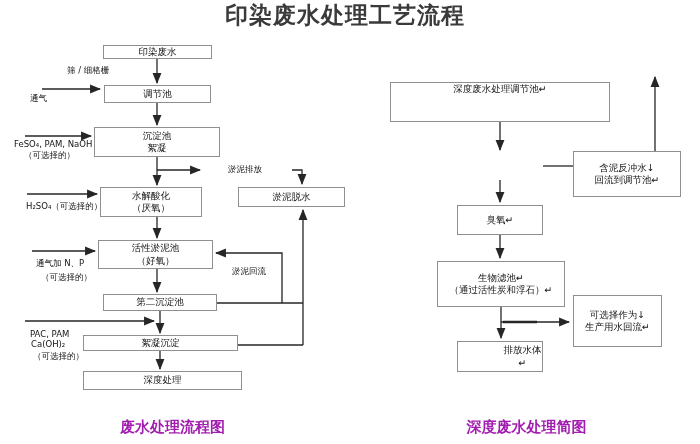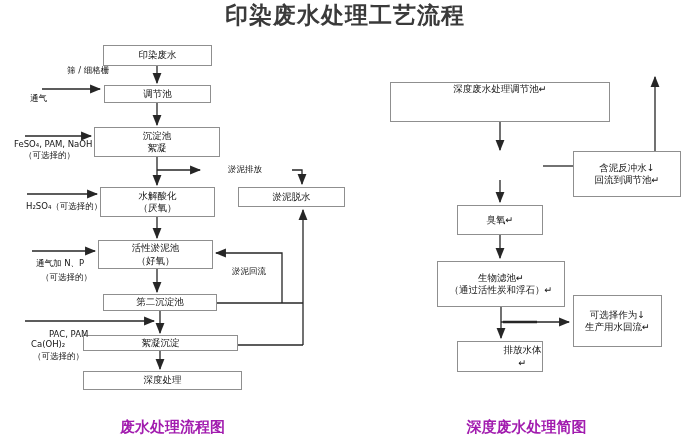--- a/index.html
+++ b/index.html
@@ -71,41 +71,41 @@
       <path d="M543,166 H573"></path>
       <path d="M655,151 V77" marker-end="url(#ah)"></path>
       <path d="M500,180 V202" marker-end="url(#ah)"></path>
       <path d="M500,235 V258" marker-end="url(#ah)"></path>
       <path d="M501,307 V338" marker-end="url(#ah)"></path>
       <path d="M501,322 H569" marker-end="url(#ah)"></path>
       <path d="M503,322 H537" stroke-width="2.6"></path>
     </g>
   </svg>
 
-  <div class="box" style="left:103px;top:45px;width:109px;height:21px;">印染废水</div>
+  <div class="box" style="left:103px;top:45px;width:109px;height:14px;">印染废水</div>
   <div class="box" style="left:104px;top:85px;width:107px;height:18px;">调节池</div>
   <div class="box" style="left:94px;top:127px;width:126px;height:30px;">沉淀池
 絮凝</div>
-  <div class="box" style="left:100px;top:187px;width:115px;height:30px;">水解酸化
+  <div class="box" style="left:100px;top:187px;width:102px;height:30px;">水解酸化
 （厌氧）</div>
   <div class="box" style="left:98px;top:240px;width:115px;height:29px;">活性淤泥池
 （好氧）</div>
   <div class="box" style="left:103px;top:294px;width:114px;height:17px;">第二沉淀池</div>
   <div class="box" style="left:83px;top:335px;width:155px;height:16px;">絮凝沉淀</div>
   <div class="box" style="left:83px;top:371px;width:159px;height:19px;">深度处理</div>
   <div class="box" style="left:238px;top:187px;width:107px;height:20px;">淤泥脱水</div>
 
   <div class="lbl" style="left:67px;top:65px;">筛 / 细格栅</div>
   <div class="lbl" style="left:30px;top:93px;">通气</div>
   <div class="lbl" style="left:14px;top:139px;">FeSO₄, PAM, NaOH</div>
   <div class="lbl" style="left:24px;top:150px;">（可选择的）</div>
   <div class="lbl" style="left:26px;top:201px;">H₂SO₄（可选择的）</div>
   <div class="lbl" style="left:36px;top:258px;">通气加 N、P</div>
   <div class="lbl" style="left:41px;top:272px;">（可选择的）</div>
-  <div class="lbl" style="left:49px;top:329px;">PAC, PAM</div>
+  <div class="lbl" style="left:30px;top:329px;">PAC, PAM</div>
   <div class="lbl" style="left:31px;top:339px;text-align:center;">Ca(OH)₂</div>
   <div class="lbl" style="left:33px;top:351px;">（可选择的）</div>
   <div class="lbl" style="left:228px;top:164px;">淤泥排放</div>
   <div class="lbl" style="left:232px;top:266px;">淤泥回流</div>
 
   <div class="box topalign" style="left:390px;top:82px;width:220px;height:40px;">深度废水处理调节池↵</div>
   <div class="box" style="left:573px;top:151px;width:108px;height:46px;">含泥反冲水↓
 回流到调节池↵</div>
   <div class="box" style="left:457px;top:205px;width:86px;height:30px;">臭氧↵</div>
   <div class="box" style="left:437px;top:261px;width:128px;height:46px;">生物滤池↵

